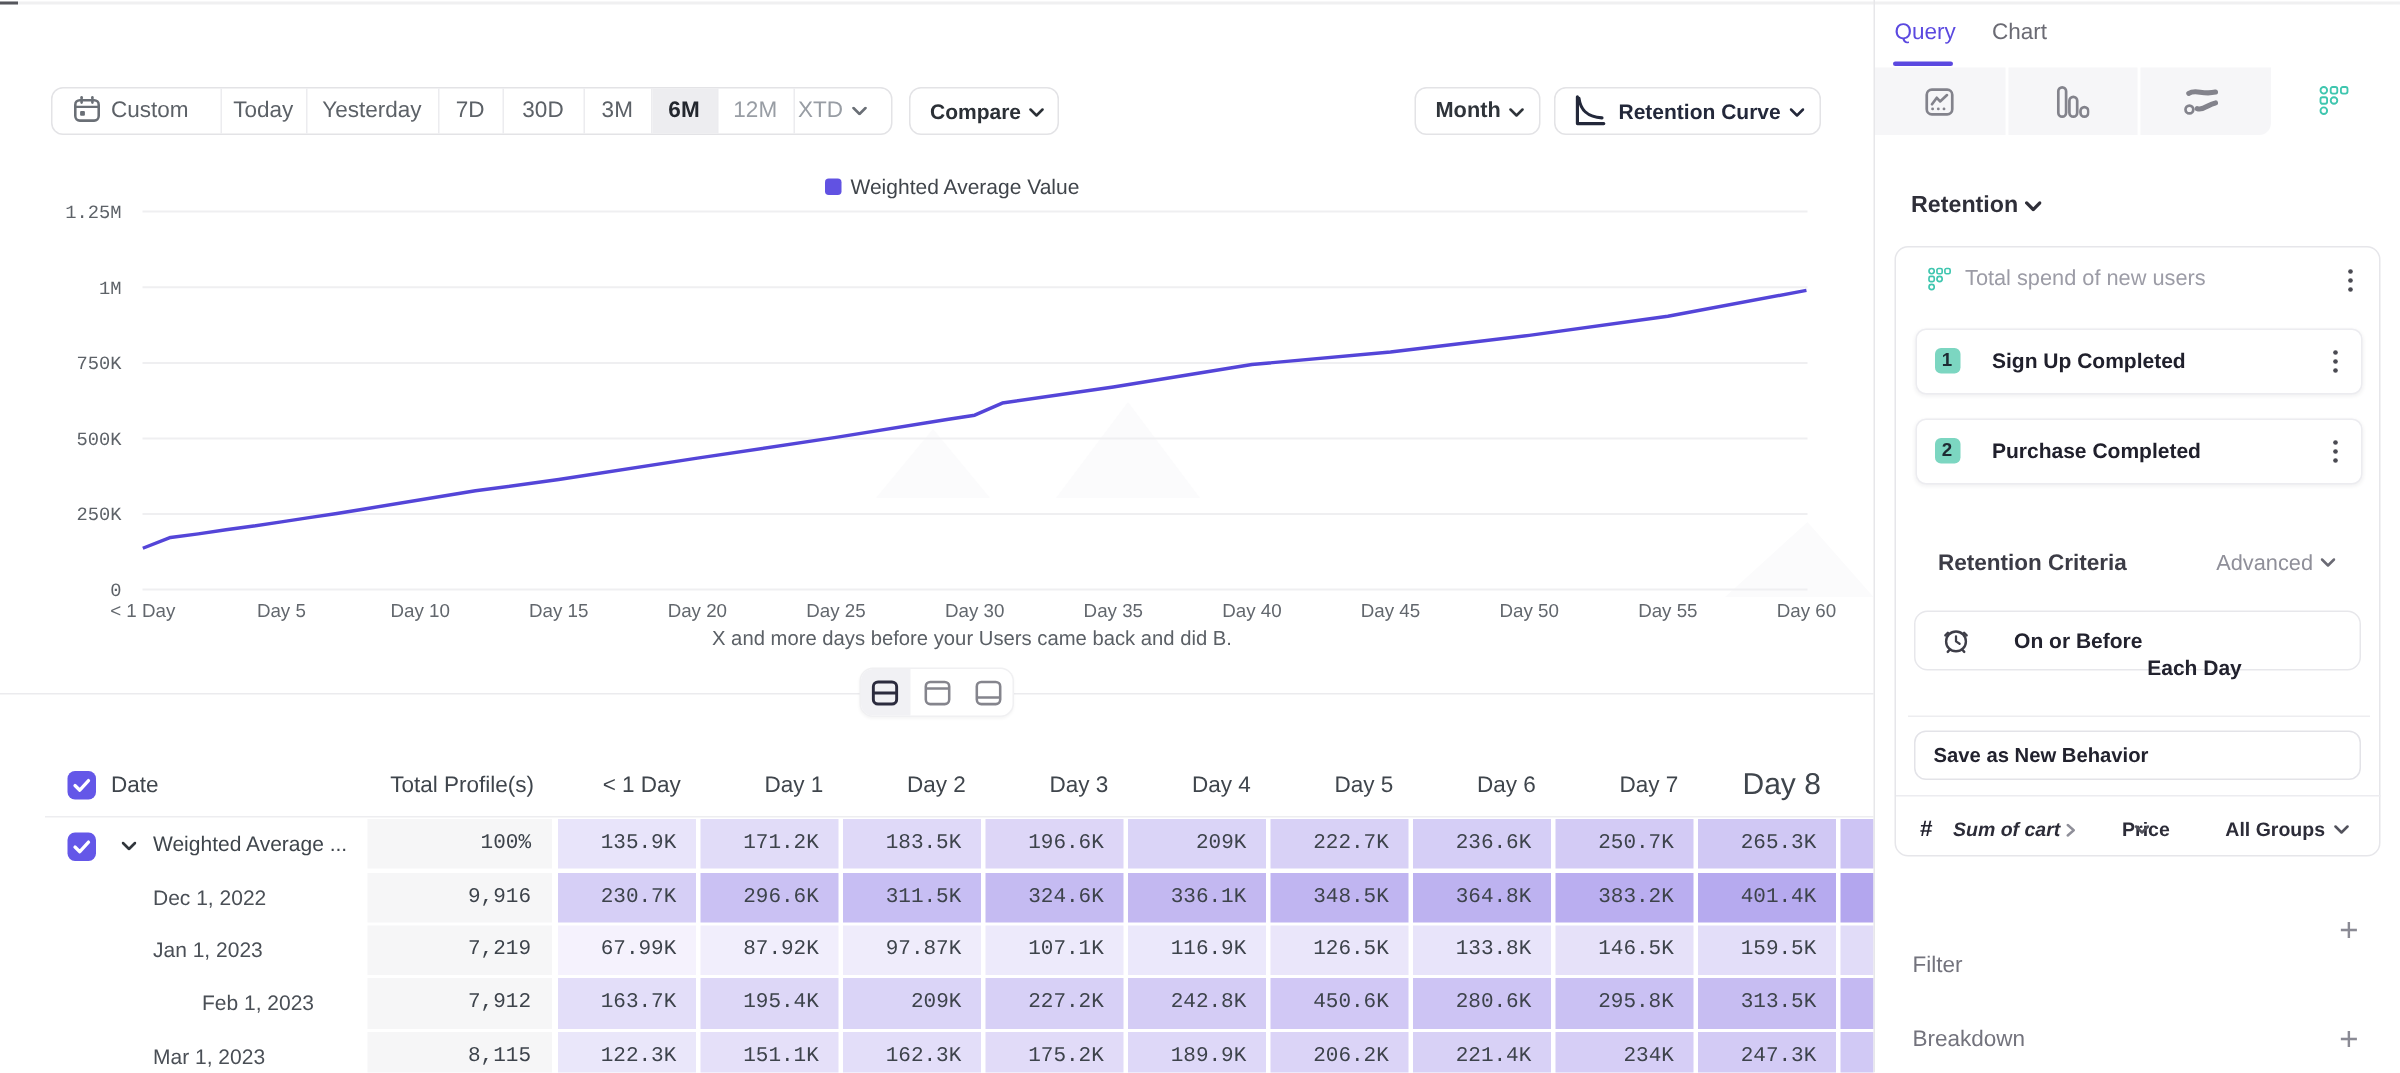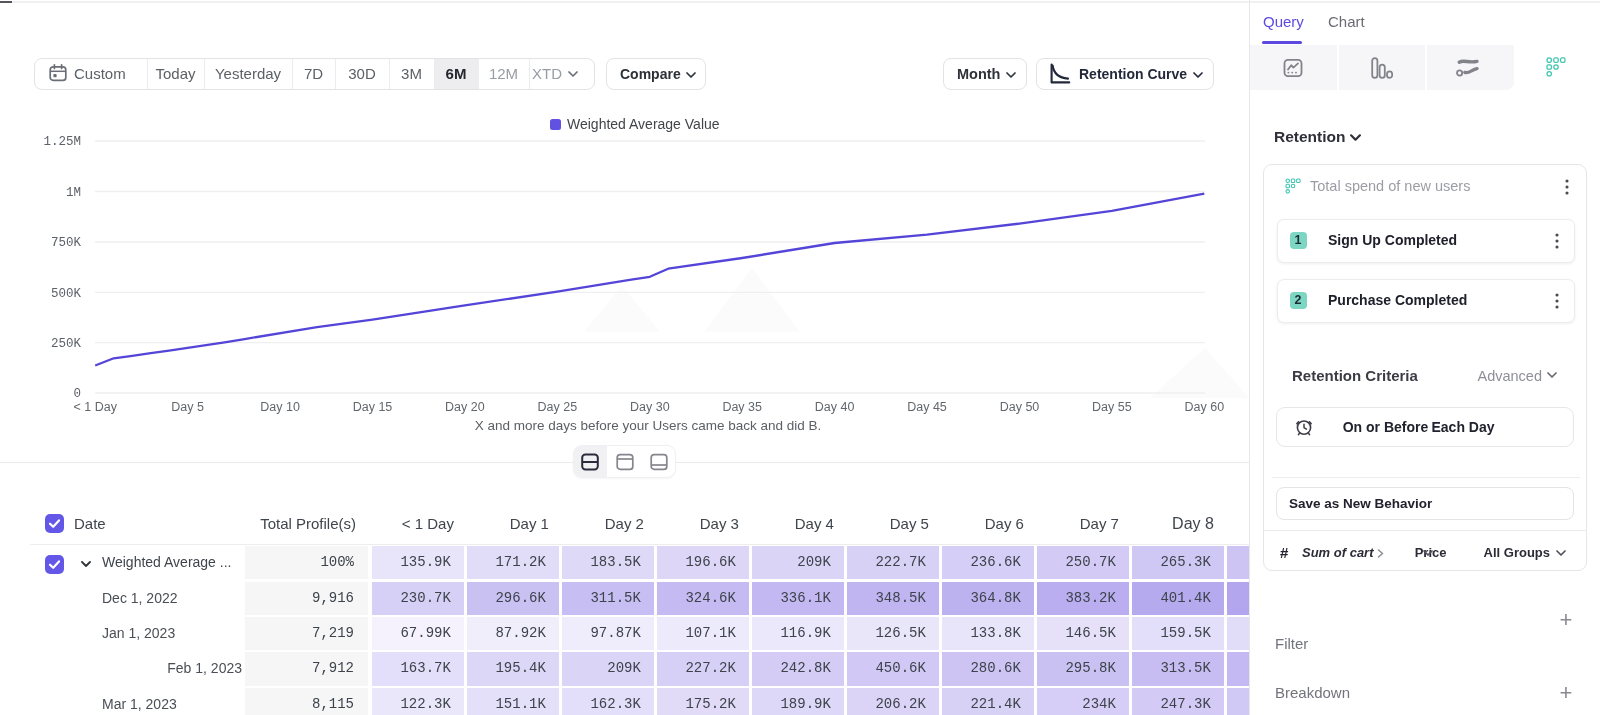--- a/index.html
+++ b/index.html
@@ -114,21 +114,21 @@
 <div class="abs" style="left:74px;top:515px;width:120px;height:17px;line-height:17px;font-size:15px;color:#3f454c;font-weight:400;text-align:left;">Date</div>
 <div class="abs" style="left:200px;top:515px;width:156px;height:17px;line-height:17px;font-size:15px;color:#3f454c;font-weight:400;text-align:right;">Total Profile(s)</div>
 <div class="abs" style="left:371.9px;top:515px;width:82.0px;height:17px;line-height:17px;font-size:15px;color:#3f454c;font-weight:400;text-align:right;">&lt; 1 Day</div>
 <div class="abs" style="left:466.9px;top:515px;width:82.0px;height:17px;line-height:17px;font-size:15px;color:#3f454c;font-weight:400;text-align:right;">Day 1</div>
 <div class="abs" style="left:561.9px;top:515px;width:82.0px;height:17px;line-height:17px;font-size:15px;color:#3f454c;font-weight:400;text-align:right;">Day 2</div>
 <div class="abs" style="left:656.9px;top:515px;width:82.0px;height:17px;line-height:17px;font-size:15px;color:#3f454c;font-weight:400;text-align:right;">Day 3</div>
 <div class="abs" style="left:751.9px;top:515px;width:82.0px;height:17px;line-height:17px;font-size:15px;color:#3f454c;font-weight:400;text-align:right;">Day 4</div>
 <div class="abs" style="left:846.9px;top:515px;width:82.0px;height:17px;line-height:17px;font-size:15px;color:#3f454c;font-weight:400;text-align:right;">Day 5</div>
 <div class="abs" style="left:941.9px;top:515px;width:82.0px;height:17px;line-height:17px;font-size:15px;color:#3f454c;font-weight:400;text-align:right;">Day 6</div>
 <div class="abs" style="left:1036.9px;top:515px;width:82.0px;height:17px;line-height:17px;font-size:15px;color:#3f454c;font-weight:400;text-align:right;">Day 7</div>
-<div class="abs" style="left:1131.9px;top:515px;width:82.0px;height:17px;line-height:17px;font-size:16px;color:#3f454c;font-weight:400;text-align:right;">Day 8</div>
+<div class="abs" style="left:1131.9px;top:515px;width:82.0px;height:17px;line-height:17px;font-size:20px;color:#3f454c;font-weight:400;text-align:right;">Day 8</div>
 <div class="abs" style="left:30px;top:544px;width:1219px;height:1px;background:#ededf0;"></div>
 <div class="abs" style="left:45px;top:554.5px;width:19px;height:19px;background:#6457e8;border-radius:5px;"><svg width="19" height="19" viewBox="0 0 19 19">
       <path d="M5 9.7 L8.2 12.8 L14 6.4" stroke="#fff" stroke-width="2.2" fill="none" stroke-linecap="round" stroke-linejoin="round"></path>
     </svg></div>
 <svg class="abs" style="left:81px;top:561.0px" width="10" height="6" viewBox="0 0 10 6">
     <path d="M1 1 L5 5 L9 1" stroke="#31363c" stroke-width="1.8" fill="none" stroke-linecap="round" stroke-linejoin="round"></path>
   </svg>
 <div class="abs" style="left:102px;top:553.75px;width:140px;height:17px;line-height:17px;font-size:14px;color:#3f454c;font-weight:400;text-align:left;">Weighted Average ...</div>
 <div class="abs" style="left:245px;top:545.5px;width:123px;height:33.5px;background:#f6f6f7;"></div>
 <div class="abs" style="left:245px;top:553.75px;width:109px;height:17px;line-height:17px;font-size:14px;color:#3d434b;font-weight:400;text-align:right;font-family:&quot;Liberation Mono&quot;,monospace;">100%</div>
@@ -188,21 +188,21 @@
 <div class="abs" style="left:751.9px;top:624.75px;width:79.0px;height:17px;line-height:17px;font-size:14px;color:#3d434b;font-weight:400;text-align:right;font-family:&quot;Liberation Mono&quot;,monospace;">116.9K</div>
 <div class="abs" style="left:846.9px;top:616.5px;width:92.0px;height:33.5px;background:rgb(234,230,250);"></div>
 <div class="abs" style="left:846.9px;top:624.75px;width:79.0px;height:17px;line-height:17px;font-size:14px;color:#3d434b;font-weight:400;text-align:right;font-family:&quot;Liberation Mono&quot;,monospace;">126.5K</div>
 <div class="abs" style="left:941.9px;top:616.5px;width:92.0px;height:33.5px;background:rgb(232,228,250);"></div>
 <div class="abs" style="left:941.9px;top:624.75px;width:79.0px;height:17px;line-height:17px;font-size:14px;color:#3d434b;font-weight:400;text-align:right;font-family:&quot;Liberation Mono&quot;,monospace;">133.8K</div>
 <div class="abs" style="left:1036.9px;top:616.5px;width:92.0px;height:33.5px;background:rgb(230,225,249);"></div>
 <div class="abs" style="left:1036.9px;top:624.75px;width:79.0px;height:17px;line-height:17px;font-size:14px;color:#3d434b;font-weight:400;text-align:right;font-family:&quot;Liberation Mono&quot;,monospace;">146.5K</div>
 <div class="abs" style="left:1131.9px;top:616.5px;width:92.0px;height:33.5px;background:rgb(227,222,249);"></div>
 <div class="abs" style="left:1131.9px;top:624.75px;width:79.0px;height:17px;line-height:17px;font-size:14px;color:#3d434b;font-weight:400;text-align:right;font-family:&quot;Liberation Mono&quot;,monospace;">159.5K</div>
 <div class="abs" style="left:1226.9px;top:616.5px;width:22.09999999999991px;height:33.5px;background:rgb(225,220,248);"></div>
-<div class="abs" style="left:102px;top:660.25px;width:140px;height:17px;line-height:17px;font-size:14px;color:#4a4f56;font-weight:400;text-align:right;">Feb 1, 2023</div>
+<div class="abs" style="left:102px;top:660.25px;width:140px;height:17px;line-height:17px;font-size:14px;color:#4a4f56;font-weight:400;text-align:center;">Feb 1, 2023</div>
 <div class="abs" style="left:245px;top:652.0px;width:123px;height:33.5px;background:#f6f6f7;"></div>
 <div class="abs" style="left:245px;top:660.25px;width:109px;height:17px;line-height:17px;font-size:14px;color:#3d434b;font-weight:400;text-align:right;font-family:&quot;Liberation Mono&quot;,monospace;">7,912</div>
 <div class="abs" style="left:371.9px;top:652.0px;width:92.0px;height:33.5px;background:rgb(227,222,249);"></div>
 <div class="abs" style="left:371.9px;top:660.25px;width:79.0px;height:17px;line-height:17px;font-size:14px;color:#3d434b;font-weight:400;text-align:right;font-family:&quot;Liberation Mono&quot;,monospace;">163.7K</div>
 <div class="abs" style="left:466.9px;top:652.0px;width:92.0px;height:33.5px;background:rgb(221,215,247);"></div>
 <div class="abs" style="left:466.9px;top:660.25px;width:79.0px;height:17px;line-height:17px;font-size:14px;color:#3d434b;font-weight:400;text-align:right;font-family:&quot;Liberation Mono&quot;,monospace;">195.4K</div>
 <div class="abs" style="left:561.9px;top:652.0px;width:92.0px;height:33.5px;background:rgb(218,212,247);"></div>
 <div class="abs" style="left:561.9px;top:660.25px;width:79.0px;height:17px;line-height:17px;font-size:14px;color:#3d434b;font-weight:400;text-align:right;font-family:&quot;Liberation Mono&quot;,monospace;">209K</div>
 <div class="abs" style="left:656.9px;top:652.0px;width:92.0px;height:33.5px;background:rgb(215,208,246);"></div>
 <div class="abs" style="left:656.9px;top:660.25px;width:79.0px;height:17px;line-height:17px;font-size:14px;color:#3d434b;font-weight:400;text-align:right;font-family:&quot;Liberation Mono&quot;,monospace;">227.2K</div>
@@ -312,21 +312,21 @@
     <path d="M1 1 L5 5 L9 1" stroke="#6a6a74" stroke-width="1.7" fill="none" stroke-linecap="round" stroke-linejoin="round"></path>
   </svg>
 <div class="abs" style="left:1276px;top:407px;width:298px;height:40px;background:#fff;border:1px solid #e7e7eb;border-radius:9px;box-sizing:border-box;"></div>
 <svg class="abs" style="left:1294px;top:417px" width="20" height="20" viewBox="0 0 20 20">
 <circle cx="10" cy="10.6" r="6.6" fill="none" stroke="#3e3e48" stroke-width="1.6"></circle>
 <path d="M10 7.2 V10.6 L12.4 12.2" fill="none" stroke="#3e3e48" stroke-width="1.5" stroke-linecap="round" stroke-linejoin="round"></path>
 <path d="M4.6 4.9 L2.9 6.6 M15.4 4.9 L17.1 6.6" stroke="#3e3e48" stroke-width="1.6" stroke-linecap="round"></path>
 <path d="M5.6 16.3 L4.5 17.6 M14.4 16.3 L15.5 17.6" stroke="#3e3e48" stroke-width="1.6" stroke-linecap="round"></path>
 </svg>
 <div class="abs" style="left:1330.5px;top:419px;width:110px;height:17px;line-height:17px;font-size:14px;color:#22222e;font-weight:600;text-align:center;">On or Before</div>
-<div class="abs" style="left:1431.5px;top:419px;width:110px;height:17px;line-height:17px;font-size:14px;color:#22222e;font-weight:600;text-align:left;">Each Day</div>
+<div class="abs" style="left:1431.5px;top:437px;width:110px;height:17px;line-height:17px;font-size:14px;color:#22222e;font-weight:600;text-align:left;">Each Day</div>
 <div class="abs" style="left:1272px;top:477px;width:308px;height:1px;background:#ededf0;"></div>
 <div class="abs" style="left:1276px;top:487px;width:298px;height:32.5px;background:#fff;border:1px solid #e3e3e8;border-radius:8px;box-sizing:border-box;"></div>
 <div class="abs" style="left:1289px;top:495px;width:200px;height:17px;line-height:17px;font-size:13.5px;color:#22222e;font-weight:600;text-align:left;">Save as New Behavior</div>
 <div class="abs" style="left:1263.5px;top:530px;width:323px;height:1px;background:#ececf0;"></div>
 <div class="abs" style="left:1280px;top:544px;width:14px;height:17px;line-height:17px;font-size:15px;color:#22222e;font-weight:700;text-align:left;">#</div>
 <div class="abs" style="left:1302px;top:545px;width:120px;height:16px;line-height:16px;font-size:13px;color:#2c2c38;font-weight:600;text-align:left;font-style:italic;">Sum of cart</div>
 <svg class="abs" style="left:1377px;top:548.5px" width="7" height="9" viewBox="0 0 7 9">
     <path d="M1.5 1 L5.5 4.5 L1.5 8" stroke="#8f8f99" stroke-width="1.6" fill="none" stroke-linecap="round" stroke-linejoin="round"></path>
   </svg>
 <div class="abs" style="left:1386.5px;top:545px;width:60px;height:16px;line-height:16px;font-size:13px;color:#2c2c38;font-weight:600;text-align:right;">Price</div>

